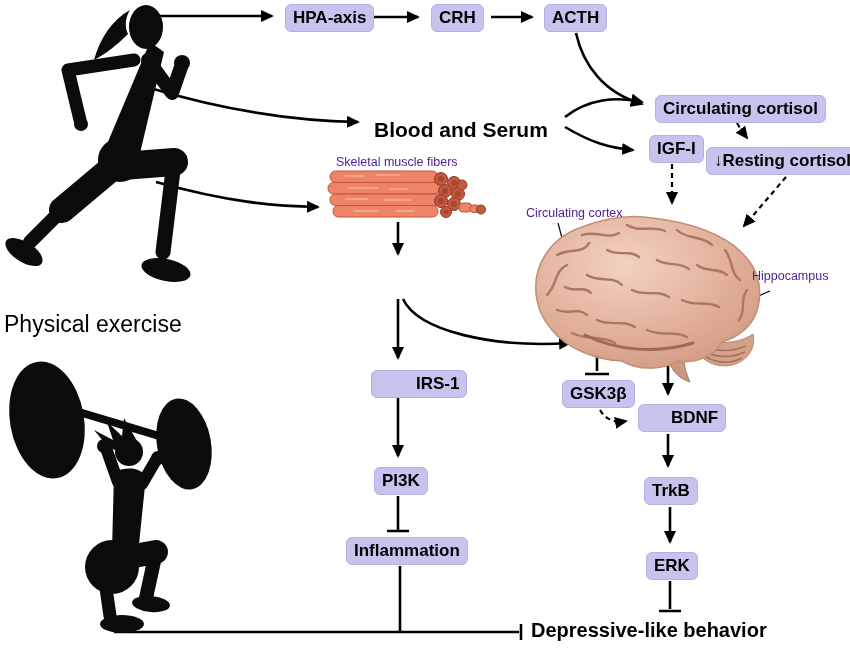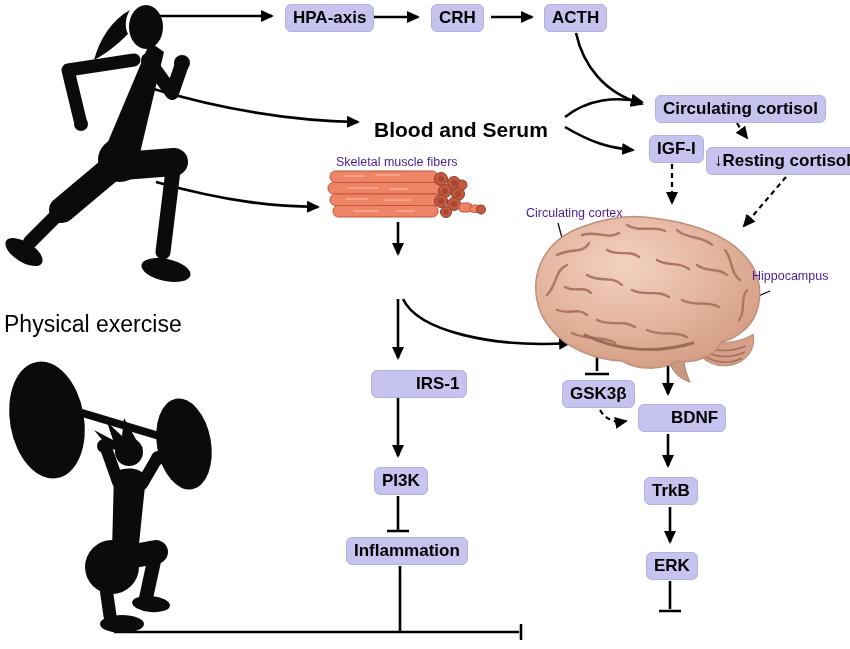--- a/index.html
+++ b/index.html
@@ -192,17 +192,18 @@
   <div class="node" style="left:371px; top:370px;padding-left:44px;">IRS-1</div>
   <div class="node" style="left:374px; top:467px;">PI3K</div>
   <div class="node" style="left:346px; top:537px;">Inflammation</div>
   <div class="node" style="left:562px; top:380px;text-align:right;">GSK3β</div>
   <div class="node" style="left:638px; top:404px;padding-left:32px;">BDNF</div>
   <div class="node" style="left:644px; top:477px;">TrkB</div>
   <div class="node" style="left:646px; top:552px;">ERK</div>
 
   <div class="lbl lbl-big" style="left:374px; top:110px;">Blood and Serum</div>
   <div class="lbl lbl-huge" style="left:4px;   top:311px;">Physical exercise</div>
+  <div class="lbl lbl-bottom" style="left:531px; top:619px;">Depressive-like behavior</div>
   <div class="lbl lbl-small" style="left:336px; top:155px;">Skeletal muscle fibers</div>
   <div class="lbl lbl-small" style="left:526px; top:206px;">Circulating cortex</div>
   <div class="lbl lbl-small" style="left:752px; top:269px;text-align:right;">Hippocampus</div>
 
 </div>
 
 </body></html>

